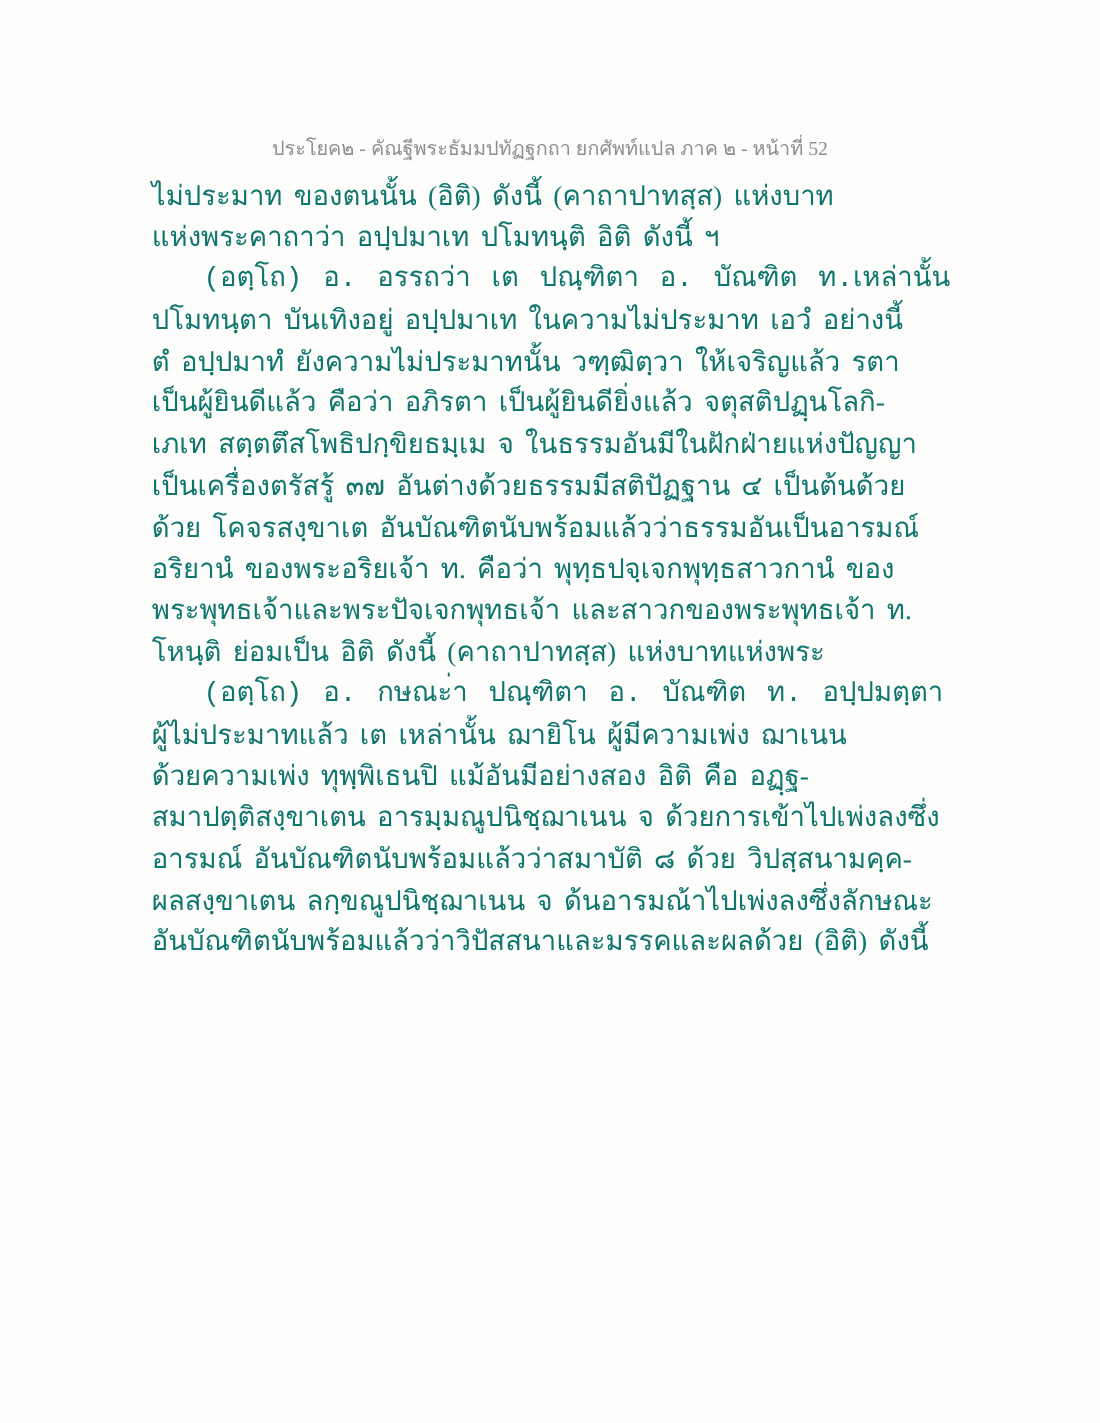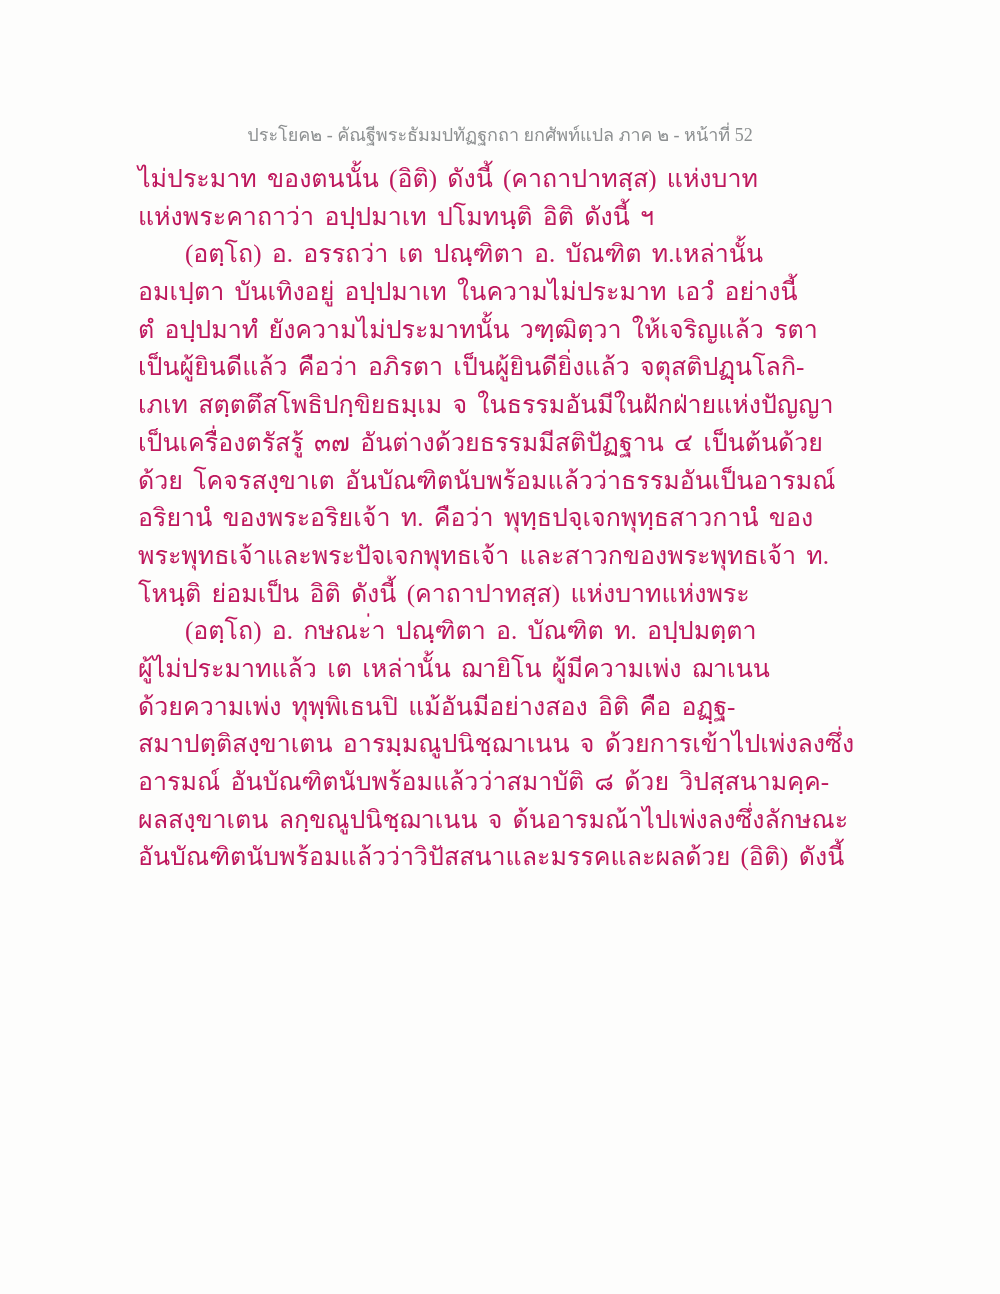--- a/index.html
+++ b/index.html
@@ -35,32 +35,33 @@
     color: #161616;
   }
   .line {
     height: 37.7px;
     line-height: 37.7px;
     white-space: nowrap;
     word-spacing: 4px;
   }
   .line.indent {
     padding-left: 47px;
+    font-family: Liberation Mono, monospace;
   }
 </style>
 </head>
 <body>
 
 <div class="page" style="background: rgb(253, 253, 252);">
   <div class="page-header" style="color: rgb(141, 144, 145);">ประโยค๒ - คัณฐีพระธัมมปทัฏฐกถา ยกศัพท์แปล ภาค ๒ - หน้าที่ 52</div>
-  <div class="body-text" style="color: #be185d;">
+  <div class="body-text" style="color: #0f766e;">
       <div class="line">ไม่ประมาท ของตนนั้น (อิติ) ดังนี้ (คาถาปาทสฺส) แห่งบาท</div>
       <div class="line">แห่งพระคาถาว่า อปฺปมาเท ปโมทนฺติ อิติ ดังนี้ ฯ</div>
       <div class="line indent">(อตฺโถ) อ. อรรถว่า เต ปณฺฑิตา อ. บัณฑิต ท.เหล่านั้น</div>
-      <div class="line">อมเปฺตา บันเทิงอยู่ อปฺปมาเท ในความไม่ประมาท เอวํ อย่างนี้</div>
+      <div class="line">ปโมทนฺตา บันเทิงอยู่ อปฺปมาเท ในความไม่ประมาท เอวํ อย่างนี้</div>
       <div class="line">ตํ อปฺปมาทํ ยังความไม่ประมาทนั้น วฑฺฒิตฺวา ให้เจริญแล้ว รตา</div>
       <div class="line">เป็นผู้ยินดีแล้ว คือว่า อภิรตา เป็นผู้ยินดียิ่งแล้ว จตุสติปฏฺนโลกิ-</div>
       <div class="line">เภเท สตฺตตึสโพธิปกฺขิยธมฺเม จ ในธรรมอันมีในฝักฝ่ายแห่งปัญญา</div>
       <div class="line">เป็นเครื่องตรัสรู้ ๓๗ อันต่างด้วยธรรมมีสติปัฏฐาน ๔ เป็นต้นด้วย</div>
       <div class="line">ด้วย โคจรสงฺขาเต อันบัณฑิตนับพร้อมแล้วว่าธรรมอันเป็นอารมณ์</div>
       <div class="line">อริยานํ ของพระอริยเจ้า ท. คือว่า พุทฺธปจฺเจกพุทฺธสาวกานํ ของ</div>
       <div class="line">พระพุทธเจ้าและพระปัจเจกพุทธเจ้า และสาวกของพระพุทธเจ้า ท.</div>
       <div class="line">โหนฺติ ย่อมเป็น อิติ ดังนี้ (คาถาปาทสฺส) แห่งบาทแห่งพระ</div>
       <div class="line indent">(อตฺโถ) อ. กษณะ่า ปณฺฑิตา อ. บัณฑิต ท. อปฺปมตฺตา</div>
       <div class="line">ผู้ไม่ประมาทแล้ว เต เหล่านั้น ฌายิโน ผู้มีความเพ่ง ฌาเนน</div>

